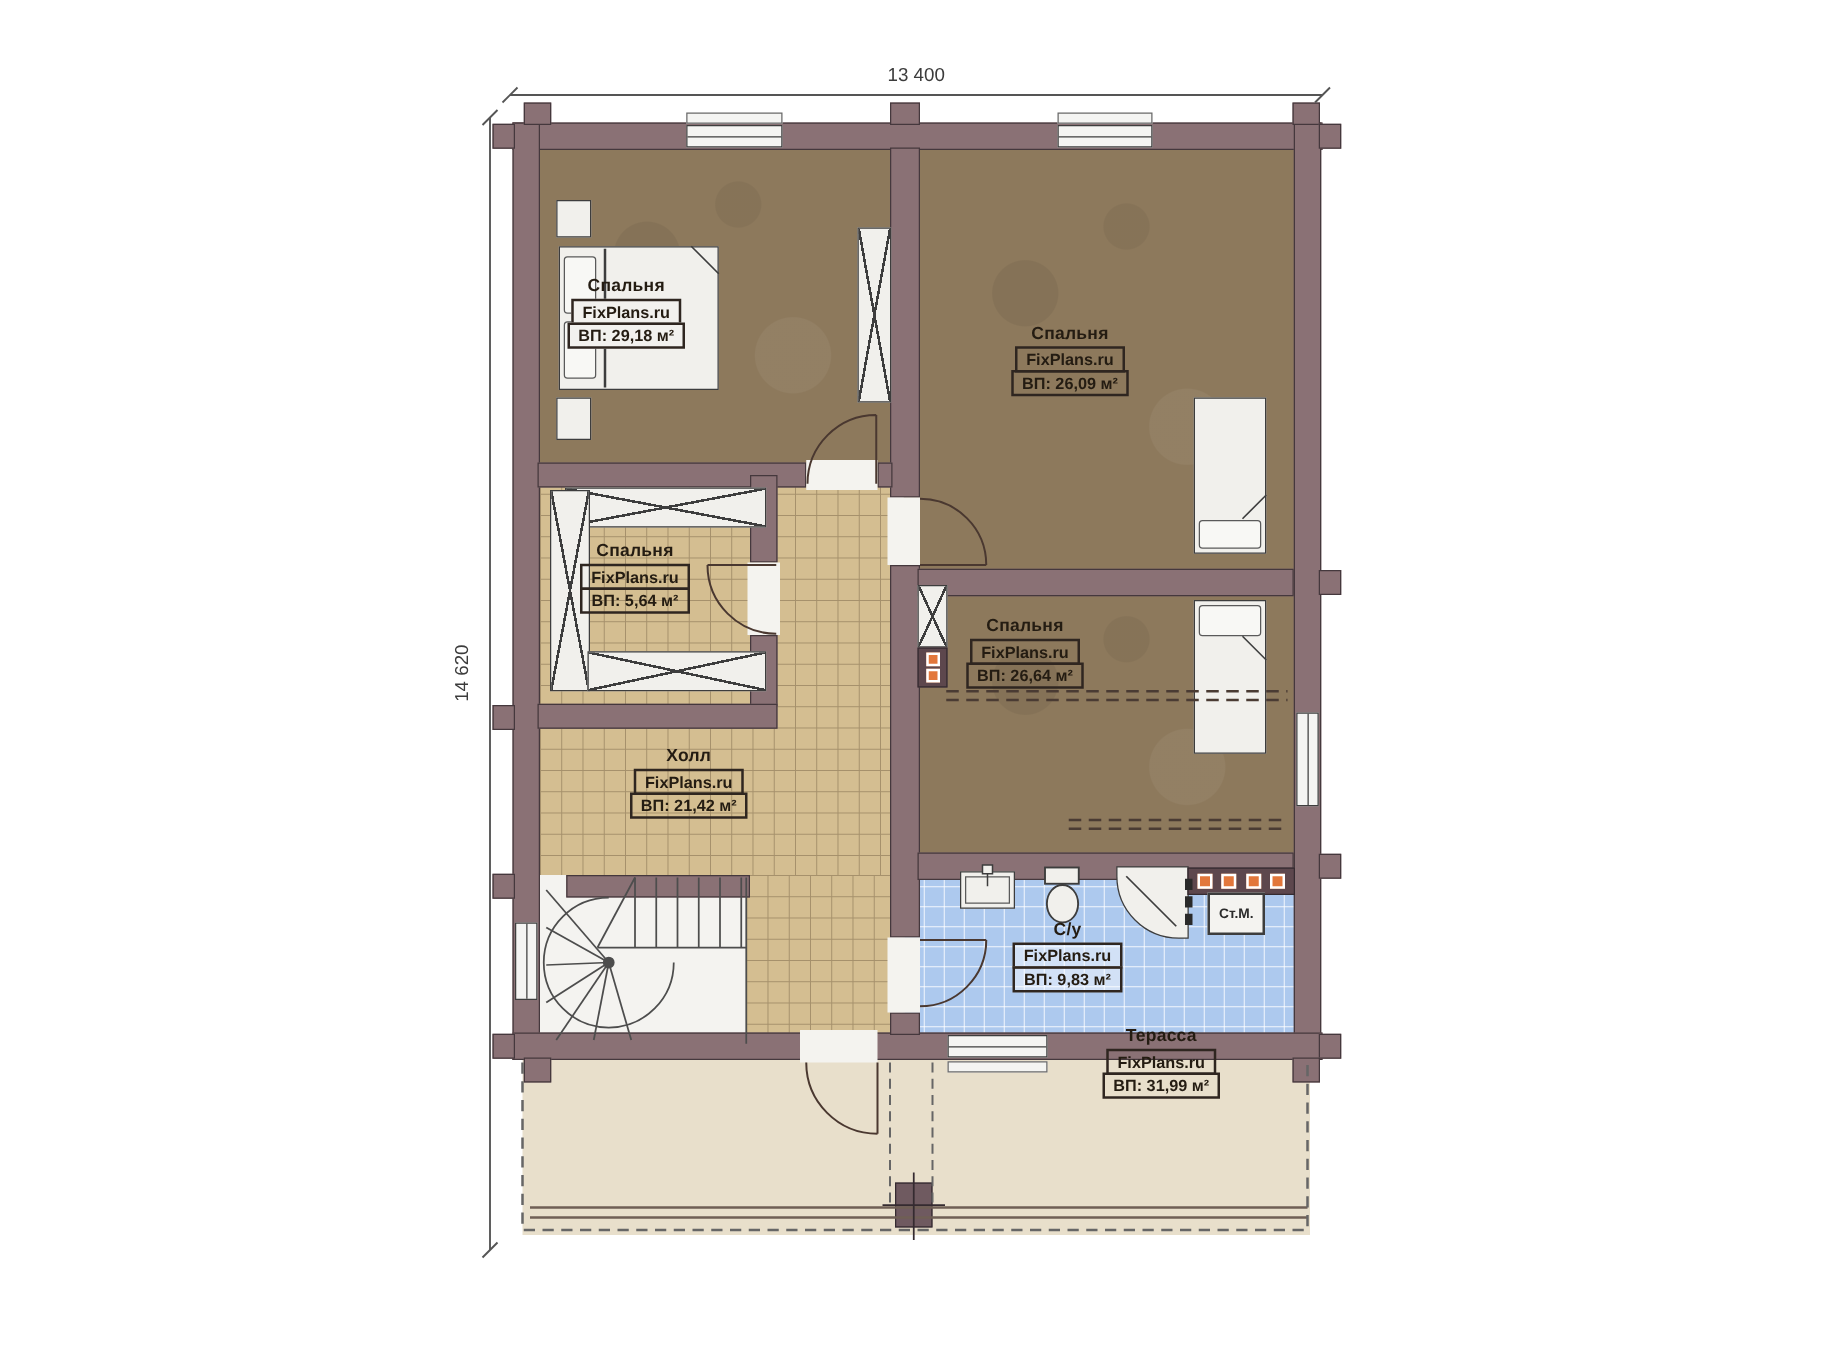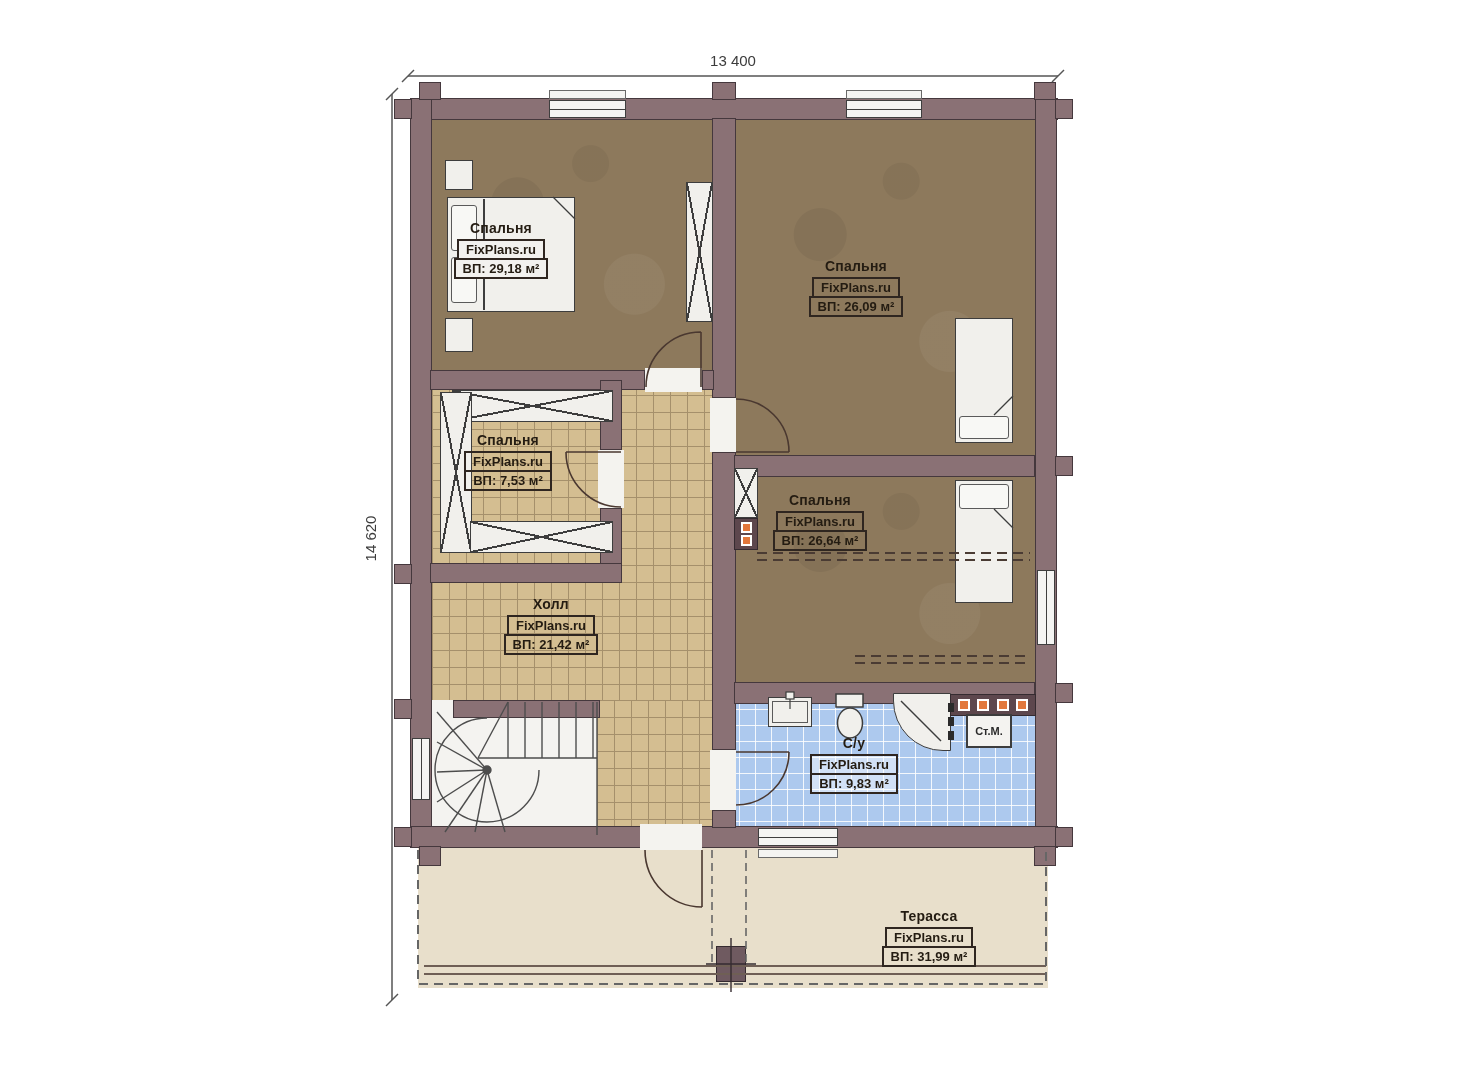--- a/index.html
+++ b/index.html
@@ -252,42 +252,42 @@
 
   <div class="abs room-label" style="left:808px;top:258px">
     <div class="rl-title">Спальня</div>
     <div class="rl-box">FixPlans.ru</div>
     <div class="rl-box">ВП: 26,09 м²</div>
   </div>
 
   <div class="abs room-label" style="left:460px;top:432px">
     <div class="rl-title">Спальня</div>
     <div class="rl-box">FixPlans.ru</div>
-    <div class="rl-box">ВП: 7,53 м²</div>
+    <div class="rl-box">ВП: 5,64 м²</div>
   </div>
 
   <div class="abs room-label" style="left:772px;top:492px">
     <div class="rl-title">Спальня</div>
     <div class="rl-box">FixPlans.ru</div>
     <div class="rl-box">ВП: 26,64 м²</div>
   </div>
 
   <div class="abs room-label" style="left:503px;top:596px">
     <div class="rl-title">Холл</div>
     <div class="rl-box">FixPlans.ru</div>
     <div class="rl-box">ВП: 21,42 м²</div>
   </div>
 
   <div class="abs room-label on-glass" style="left:806px;top:735px">
     <div class="rl-title">С/у</div>
     <div class="rl-box">FixPlans.ru</div>
     <div class="rl-box">ВП: 9,83 м²</div>
   </div>
 
-  <div class="abs room-label" style="left:881px;top:908px">
+  <div class="abs room-label" style="left:881px;top:820px">
     <div class="rl-title">Терасса</div>
     <div class="rl-box">FixPlans.ru</div>
     <div class="rl-box">ВП: 31,99 м²</div>
   </div>
 
   <div class="abs dim-label" style="left:693px;top:52px;width:80px">13 400</div>
   <div class="abs dim-label dim-left-label" style="left:330px;top:530px;width:80px">14 620</div>
 
 </div>
 

